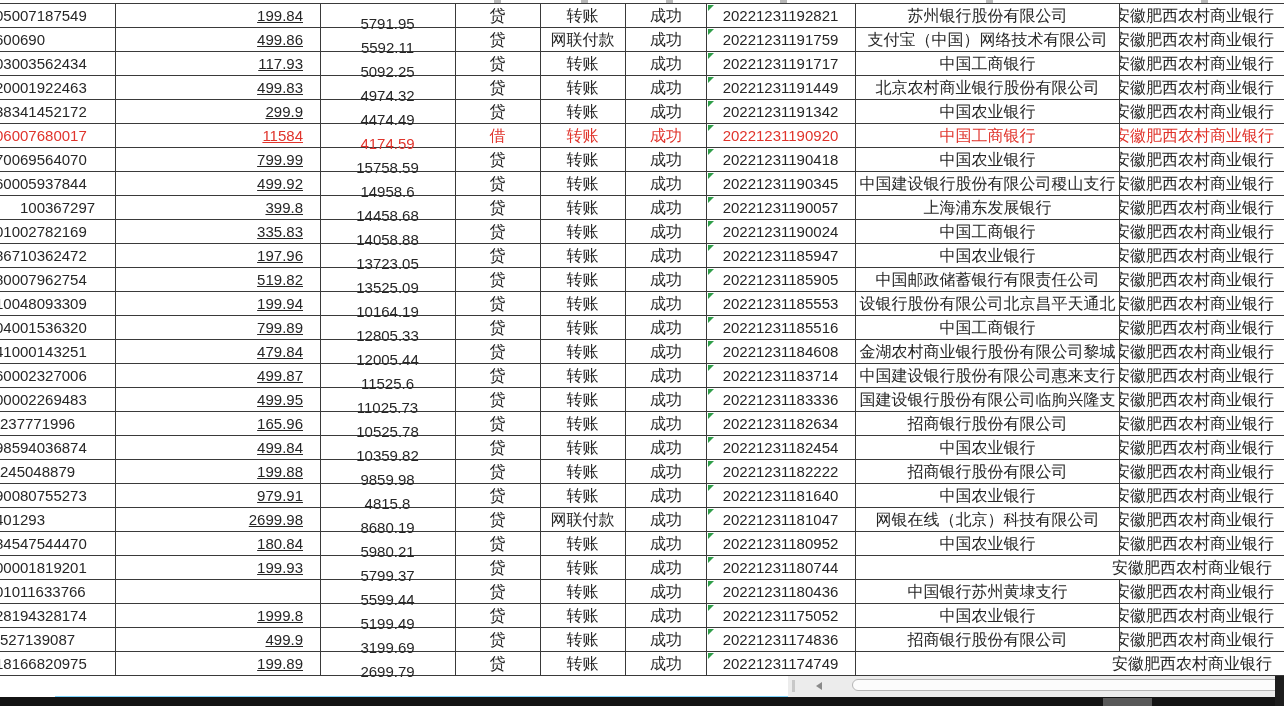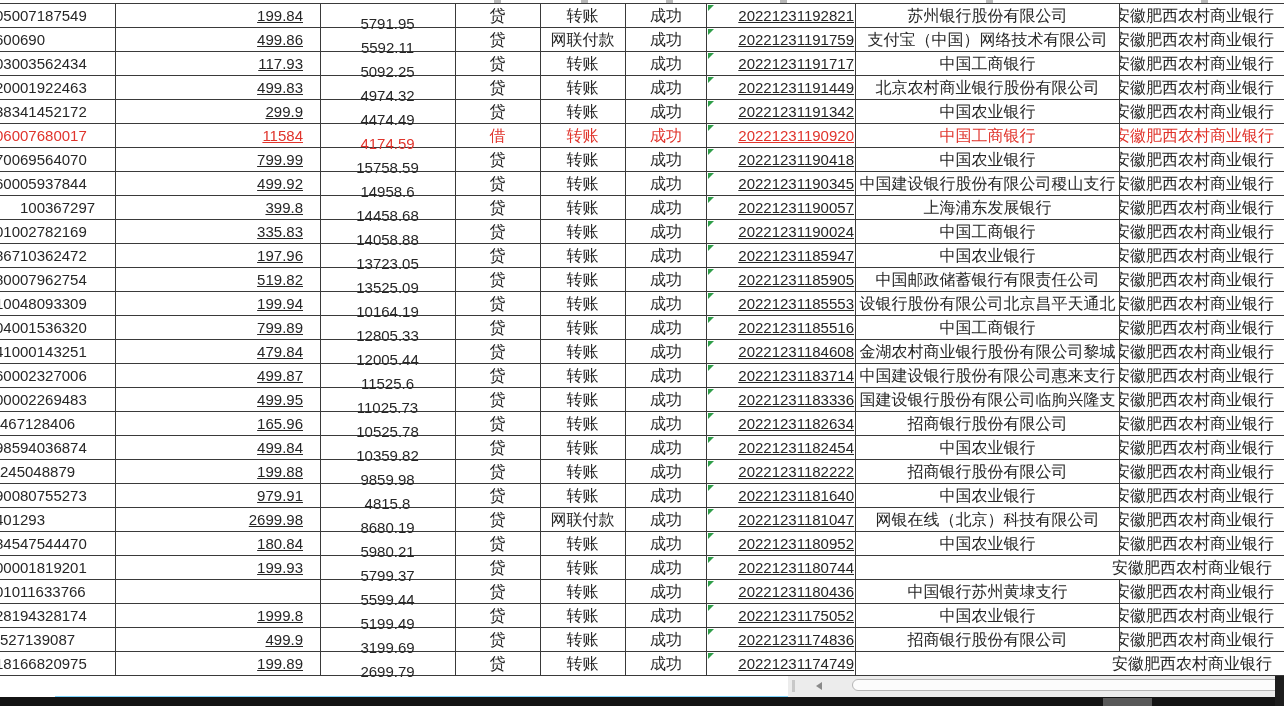--- a/index.html
+++ b/index.html
@@ -13,21 +13,21 @@
   .vline{position:absolute;top:0;width:1px;height:672px;background:#3a3a3a;z-index:1;}
   .row{position:relative;width:1284px;height:24px;box-sizing:border-box;border-bottom:1px solid #3a3a3a;z-index:2;}
   .cell{position:absolute;top:0;height:23px;line-height:23px;font-size:15px;white-space:nowrap;z-index:2;}
   .c-acct  {left:0;   width:114px;overflow:hidden;text-align:left;}
   .c-acct .t{display:inline-block;}
   .c-amt   {left:100px;width:203px;text-align:right;text-decoration:underline;}
   .c-bal   {left:321px;width:133px;text-align:center;margin-top:8px;}
   .c-type  {left:456px;width:83px; text-align:center;font-size:16px;}
   .c-method{left:541px;width:83px; text-align:center;font-size:16px;}
   .c-status{left:626px;width:80px; text-align:center;font-size:16px;}
-  .c-time  {left:707px;width:147px;text-align:right;text-decoration:underline;}
+  .c-time  {left:707px;width:147px;text-align:center;}
   .c-time::before{content:"";position:absolute;left:1px;top:1px;width:0;height:0;
       border-top:6px solid var(--triangle-green,#2f9e49);border-right:6px solid transparent;}
   .c-bank  {left:856px;width:263px;text-align:center;overflow:hidden;font-size:16px;}
   .c-branch{left:1120px;width:164px;overflow:hidden;font-size:16px;text-align:left;}
   .c-branch .t{display:inline-block;margin-left:-6px;}
   .bank-empty .c-branch{left:1112px;width:172px;background:#fff;z-index:3;}
   .bank-empty .c-branch .t{margin-left:0;}
   .red .cell{color:var(--red-row,#e0342c);}
   
   #tabbar{position:absolute;left:0;top:696px;width:1197px;height:21px;background:#7dd3fc;}
@@ -252,21 +252,21 @@
       <span class="cell c-amt">499.95</span>
       <span class="cell c-bal">11025.73</span>
       <span class="cell c-type">贷</span>
       <span class="cell c-method">转账</span>
       <span class="cell c-status">成功</span>
       <span class="cell c-time">20221231183336</span>
       <span class="cell c-bank">国建设银行股份有限公司临朐兴隆支</span>
       <span class="cell c-branch"><span class="t">安徽肥西农村商业银行</span></span>
     </div>
         <div class="row">
-      <span class="cell c-acct"><span class="t" style="margin-left: 0px;">467128406</span></span>
+      <span class="cell c-acct"><span class="t" style="margin-left: 0px;">237771996</span></span>
       <span class="cell c-amt">165.96</span>
       <span class="cell c-bal">10525.78</span>
       <span class="cell c-type">贷</span>
       <span class="cell c-method">转账</span>
       <span class="cell c-status">成功</span>
       <span class="cell c-time">20221231182634</span>
       <span class="cell c-bank">招商银行股份有限公司</span>
       <span class="cell c-branch"><span class="t">安徽肥西农村商业银行</span></span>
     </div>
         <div class="row">

